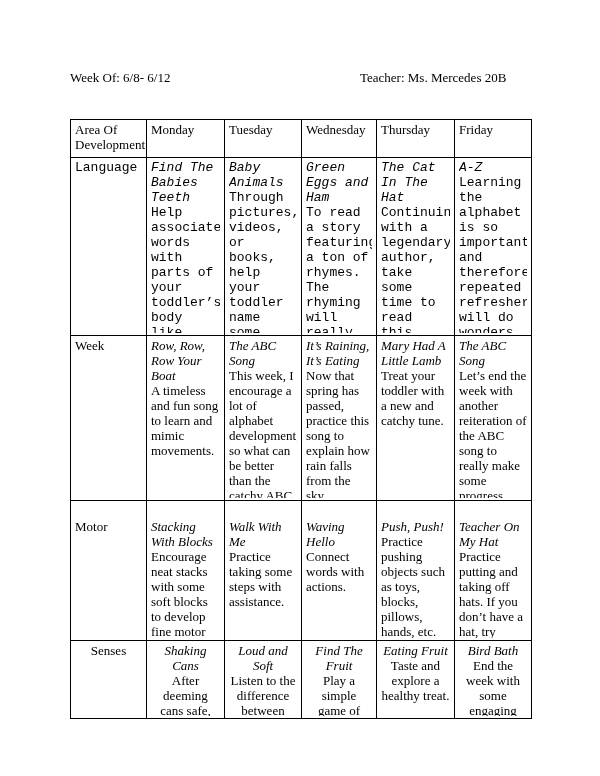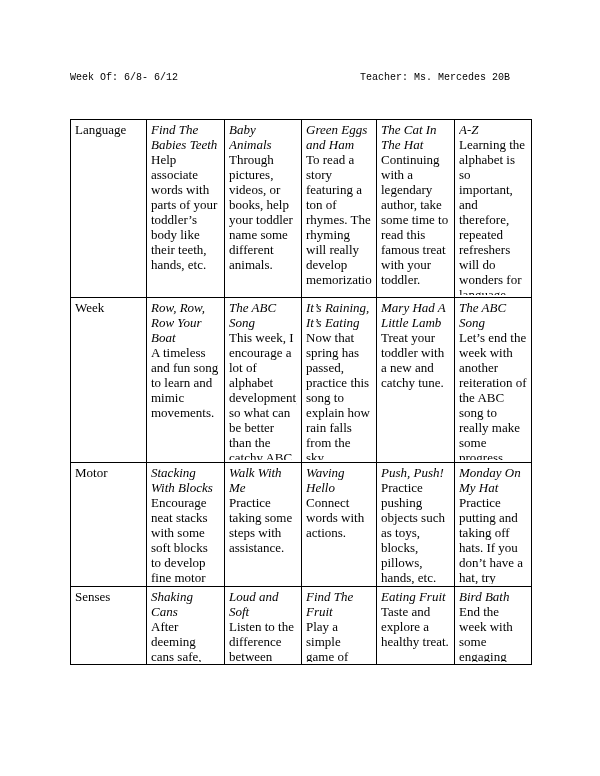--- a/index.html
+++ b/index.html
@@ -11,24 +11,23 @@
     width: 600px;
     height: 776px;
     position: relative;
     font-family: "Liberation Serif", "DejaVu Serif", serif;
     color: #000000;
     overflow: hidden;
   }
   .meta-line {
     position: absolute;
     top: 70px;
-    font-size: 10px;
+    font-size: 13px;
     line-height: 16px;
     white-space: nowrap;
-    font-family: Liberation Mono, monospace;
   }
   .meta-week { left: 70px; }
   .meta-teacher { left: 360px; }
 
   table.schedule {
     position: absolute;
     left: 70px;
     top: 119px;
     width: 461px;
     border-collapse: collapse;
@@ -40,24 +39,24 @@
     vertical-align: top;
     padding: 2px 4px;
     font-size: 13px;
     line-height: 15px;
     font-weight: normal;
     text-align: left;
     overflow: hidden;
   }
   tr.r-head th { height: 33px; }
   .cw { overflow: hidden; }
-  tr.r-0 .cw { height: 173px; }
+  tr.r-0 .cw { height: 173px; font-family: Liberation Mono, monospace; }
   tr.r-1 .cw { height: 160px; }
-  tr.r-2 .cw { height: 119px; }
-  tr.r-3 .cw { height: 73px; }
+  tr.r-2 .cw { height: 119px; margin-top: 16px; }
+  tr.r-3 .cw { height: 73px; text-align: center; }
   .activity-title {
     display: block;
     font-style: italic;
   }
   .activity-body {
     display: block;
   }
 </style>
 </head>
 <body>
@@ -68,20 +67,28 @@
 <table class="schedule">
   <colgroup>
     <col style="width:76px">
     <col style="width:78px">
     <col style="width:77px">
     <col style="width:75px">
     <col style="width:78px">
     <col style="width:77px">
   </colgroup>
   <tbody>
+    <tr class="r-head">
+      <th>Area Of Development</th>
+      <th>Monday</th>
+      <th>Tuesday</th>
+      <th>Wednesday</th>
+      <th>Thursday</th>
+      <th>Friday</th>
+    </tr>
 
     <tr class="r-0">
       <td>
           <div class="cw">Language</div>
         </td>
       <td>
           <div class="cw">
         <span class="activity-title">Find The Babies Teeth</span>
         <span class="activity-body">Help associate words with parts of your toddler’s body like their teeth, hands, etc.</span>
       </div>
@@ -171,21 +178,21 @@
       </div>
         </td>
       <td>
           <div class="cw">
         <span class="activity-title">Push, Push!</span>
         <span class="activity-body">Practice pushing objects such as toys, blocks, pillows, hands, etc.</span>
       </div>
         </td>
       <td>
           <div class="cw">
-        <span class="activity-title">Monday On My Hat</span>
+        <span class="activity-title">Teacher On My Hat</span>
         <span class="activity-body">Practice putting and taking off hats. If you don’t have a hat, try socks.</span>
       </div>
         </td>
     </tr>
 
     <tr class="r-3">
       <td>
           <div class="cw">Senses</div>
         </td>
       <td>

